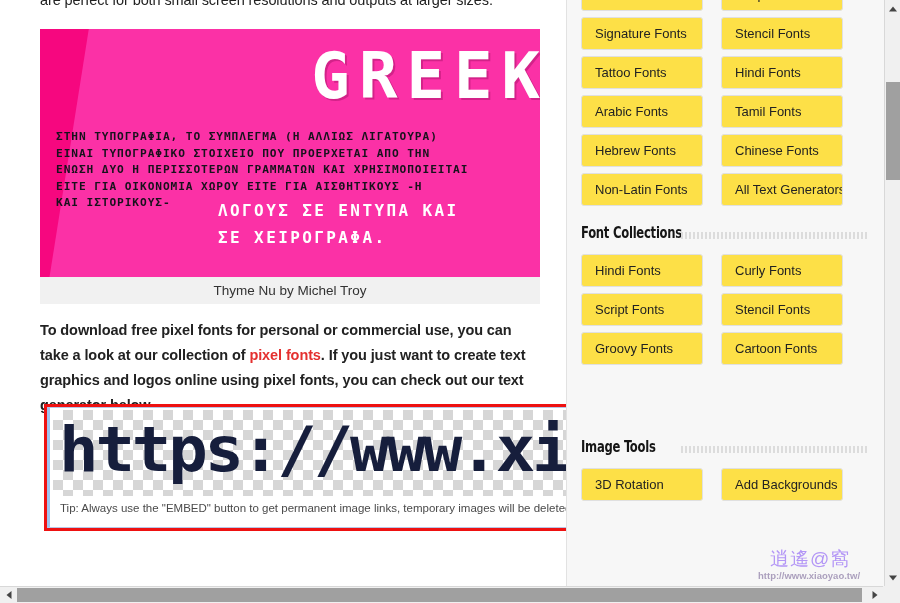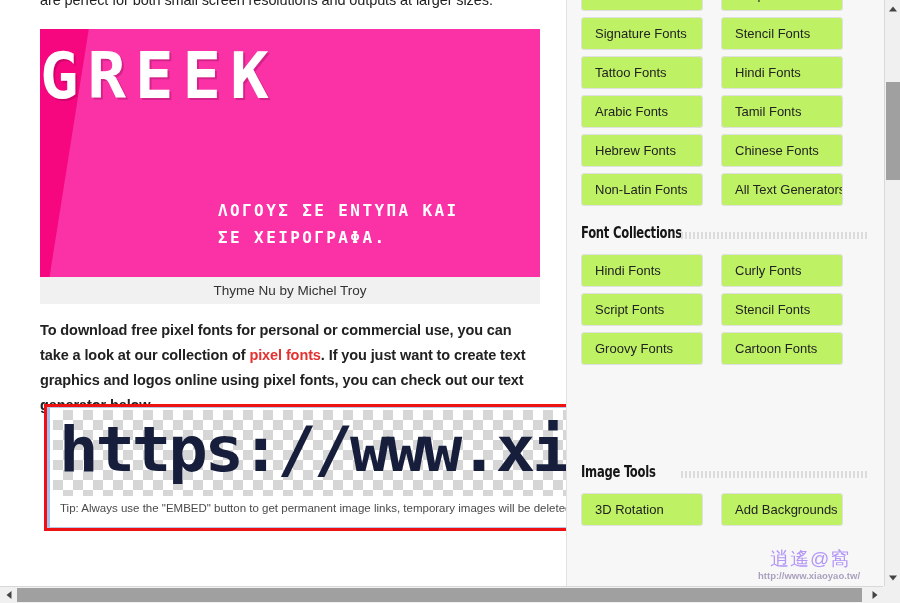--- a/index.html
+++ b/index.html
@@ -76,23 +76,23 @@
     position: absolute;
     left: -36px; top: -40px;
     width: 90px;
     height: 330px;
     background: #f6077f;
     transform: rotate(9deg);
     transform-origin: top left;
   }
   #specimen-title {
     position: absolute;
-    left: 0; top: 8px;
+    left: 9px; top: 8px;
     width: 500px;
-    text-align: left;
+    text-align: right;
     font-family: "DejaVu Sans Mono", monospace;
     font-weight: bold;
     font-size: 64px;
     line-height: 78px;
     letter-spacing: 9px;
     color: #ffffff;
     text-shadow: 2px 2px 0 rgba(120,0,70,0.30);
     white-space: nowrap;
   }
   #specimen-body {
@@ -210,21 +210,21 @@
 
   .btn-grid {
     display: grid;
     grid-template-columns: 122px 122px;
     column-gap: 18px;
     row-gap: 6px;
     padding: 0 0 0 14px;
   }
   .cat-btn {
     height: 33px;
-    background: #bef264;
+    background: #fde047;
     border: 1px solid #e0e0e0;
     border-radius: 3px;
     color: #222222;
     font-size: 13px;
     line-height: 31px;
     padding-left: 13px;
     white-space: nowrap;
     overflow: hidden;
   }
 
@@ -381,20 +381,25 @@
   <div id="viewport">
 
     <div id="main-col">
 
       <p id="intro-para" class="para">are perfect for both small screen resolutions and outputs at larger sizes.</p>
 
       <figure id="specimen-figure" style="margin:0;">
         <div id="specimen-image">
           <div id="specimen-accent"></div>
           <div id="specimen-title">GREEK</div>
+          <div id="specimen-body">ΣΤΗΝ ΤΥΠΟΓΡΑΦΙΑ, ΤΟ ΣΥΜΠΛΕΓΜΑ (Η ΑΛΛΙΩΣ ΛΙΓΑΤΟΥΡΑ)
+ΕΙΝΑΙ ΤΥΠΟΓΡΑΦΙΚΟ ΣΤΟΙΧΕΙΟ ΠΟΥ ΠΡΟΕΡΧΕΤΑΙ ΑΠΟ ΤΗΝ
+ΕΝΩΣΗ ΔΥΟ Η ΠΕΡΙΣΣΟΤΕΡΩΝ ΓΡΑΜΜΑΤΩΝ ΚΑΙ ΧΡΗΣΙΜΟΠΟΙΕΙΤΑΙ
+ΕΙΤΕ ΓΙΑ ΟΙΚΟΝΟΜΙΑ ΧΩΡΟΥ ΕΙΤΕ ΓΙΑ ΑΙΣΘΗΤΙΚΟΥΣ -Η
+ΚΑΙ ΙΣΤΟΡΙΚΟΥΣ-</div>
           <div id="specimen-body-light">ΛΟΓΟΥΣ ΣΕ ΕΝΤΥΠΑ ΚΑΙ
 ΣΕ ΧΕΙΡΟΓΡΑΦΑ.</div>
         </div>
         <figcaption id="specimen-caption">Thyme Nu by Michel Troy</figcaption>
       </figure>
 
       <p id="download-para" class="para">
         <span>To download free pixel fonts for personal or commercial use, you can take a look at our collection of </span><a href="#">pixel fonts</a><span>. If you just want to create text graphics and logos online using pixel fonts, you can check out our text generator below.</span>
       </p>
 
@@ -434,21 +439,21 @@
 
         <div class="btn-grid" id="collections-grid">
             <div class="cat-btn">Hindi Fonts</div>
             <div class="cat-btn">Curly Fonts</div>
             <div class="cat-btn">Script Fonts</div>
             <div class="cat-btn">Stencil Fonts</div>
             <div class="cat-btn">Groovy Fonts</div>
             <div class="cat-btn">Cartoon Fonts</div>
           </div>
 
-        <div class="section-head" id="head-imagetools" style="margin-top:98px;">
+        <div class="section-head" id="head-imagetools" style="margin-top:73px;">
           <span class="section-head-title">Image Tools</span>
           <span class="section-head-rule"></span>
         </div>
 
         <div class="btn-grid" id="imagetools-grid">
             <div class="cat-btn">3D Rotation</div>
             <div class="cat-btn">Add Backgrounds</div>
           </div>
 
       </div>

